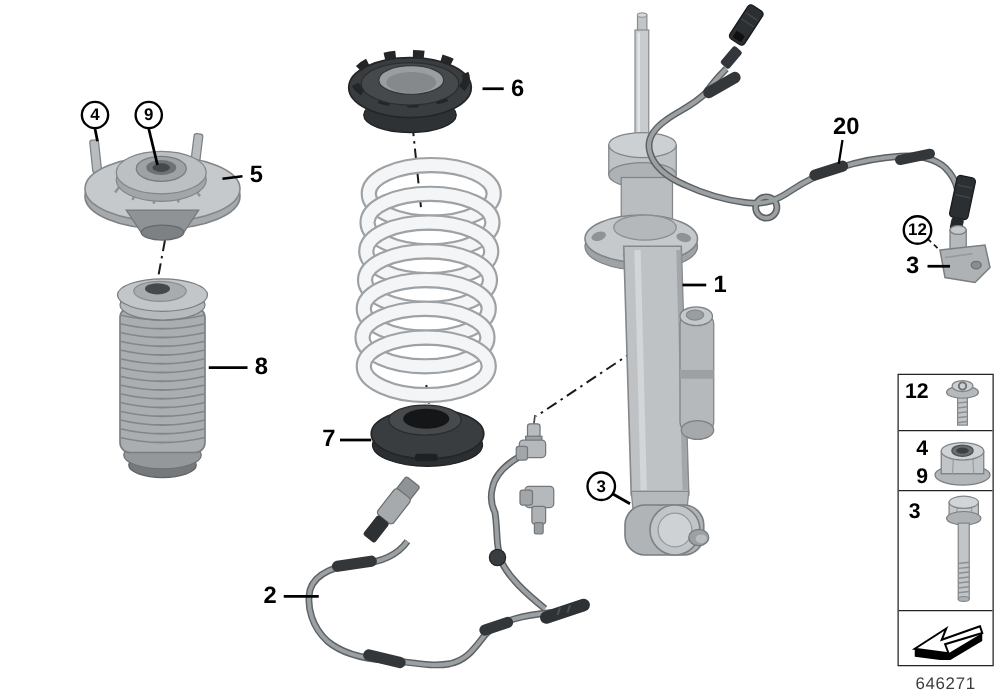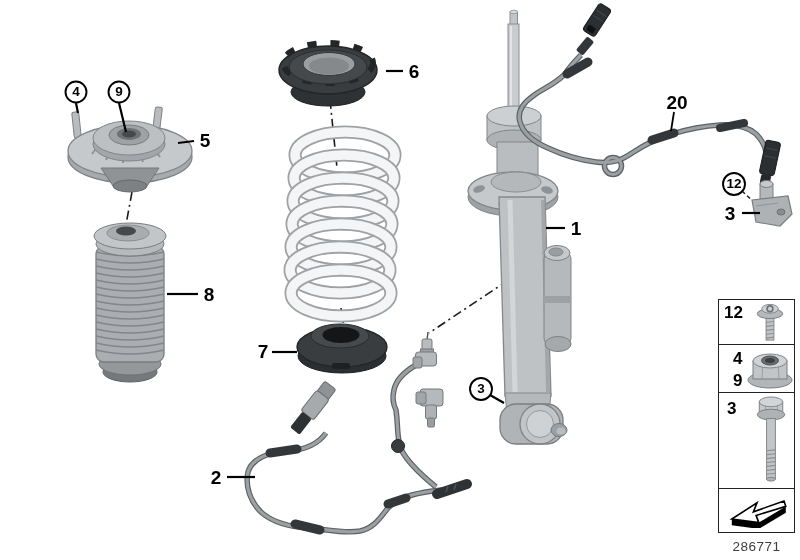--- a/index.html
+++ b/index.html
@@ -320,15 +320,15 @@
     </svg>
   </div>
   <div class="lrow" style="height:42px">
     <svg class="licon" style="left:4px;top:3px" width="68" height="36" viewBox="0 0 68 40">
       <path d="M6,30 L6,37 L36,41 L66,23 L66,16 L36,34 Z" fill="#000"></path>
       <path d="M64,10 L30,22 L34,12 L6,30 L36,34 L33,26 L66,16 Z" fill="#fff" stroke="#000" stroke-width="1.8" stroke-linejoin="miter"></path>
     </svg>
   </div>
 </div>
 
-<div id="partnum">286771</div>
+<div id="partnum">646271</div>
 
 </div>
 
 </body></html>

